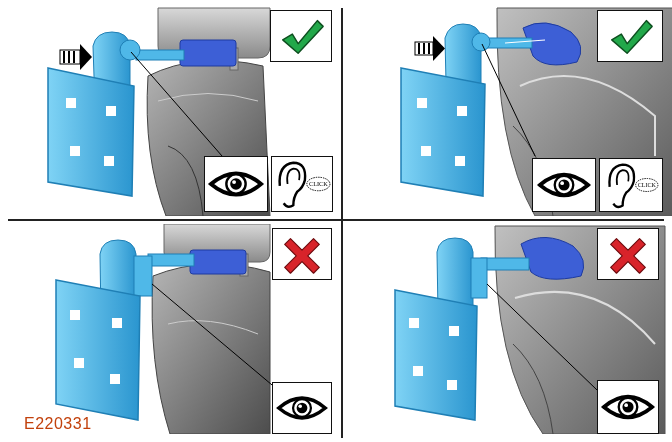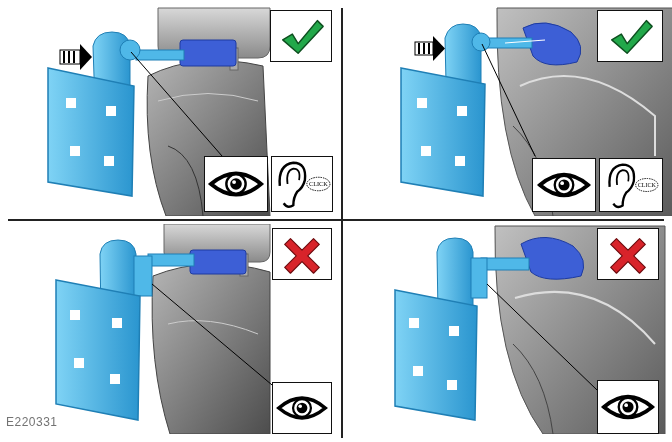--- a/index.html
+++ b/index.html
@@ -3,21 +3,21 @@
 <meta charset="utf-8">
 <style>
   html, body { margin: 0; padding: 0; background: #ffffff; }
   body { width: 672px; height: 442px; position: relative; overflow: hidden; font-family: "Liberation Sans", sans-serif; }
   .divider-v { position: absolute; left: 341px; top: 8px; width: 2px; height: 430px; background: #222; }
   .divider-h { position: absolute; left: 8px; top: 219px; width: 656px; height: 2px; background: #222; }
   .panel { position: absolute; width: 330px; height: 210px; overflow: hidden; }
   .panel svg.scene { position: absolute; left: 0; top: 0; }
   .iconbox { position: absolute; background: #fff; border: 1.5px solid #111; box-sizing: border-box; }
   .iconbox svg { width: 100%; height: 100%; display: block; }
-  .figure-id { position: absolute; left: 6px; top: 415px; font-family: "Liberation Sans", sans-serif; font-size: 12px; color: #737373; letter-spacing: 0.5px; }
+  .figure-id { position: absolute; left: 24px; top: 415px; font-family: "Liberation Sans", sans-serif; font-size: 16px; color: #c2410c; letter-spacing: 0.5px; }
 </style>
 </head>
 <body>
 
 <div class="divider-v"></div>
 <div class="divider-h"></div>
 
 <div class="panel" style="left:8px; top:6px;">
   <svg class="scene" width="330" height="210" viewBox="0 0 330 210">
     <defs>

